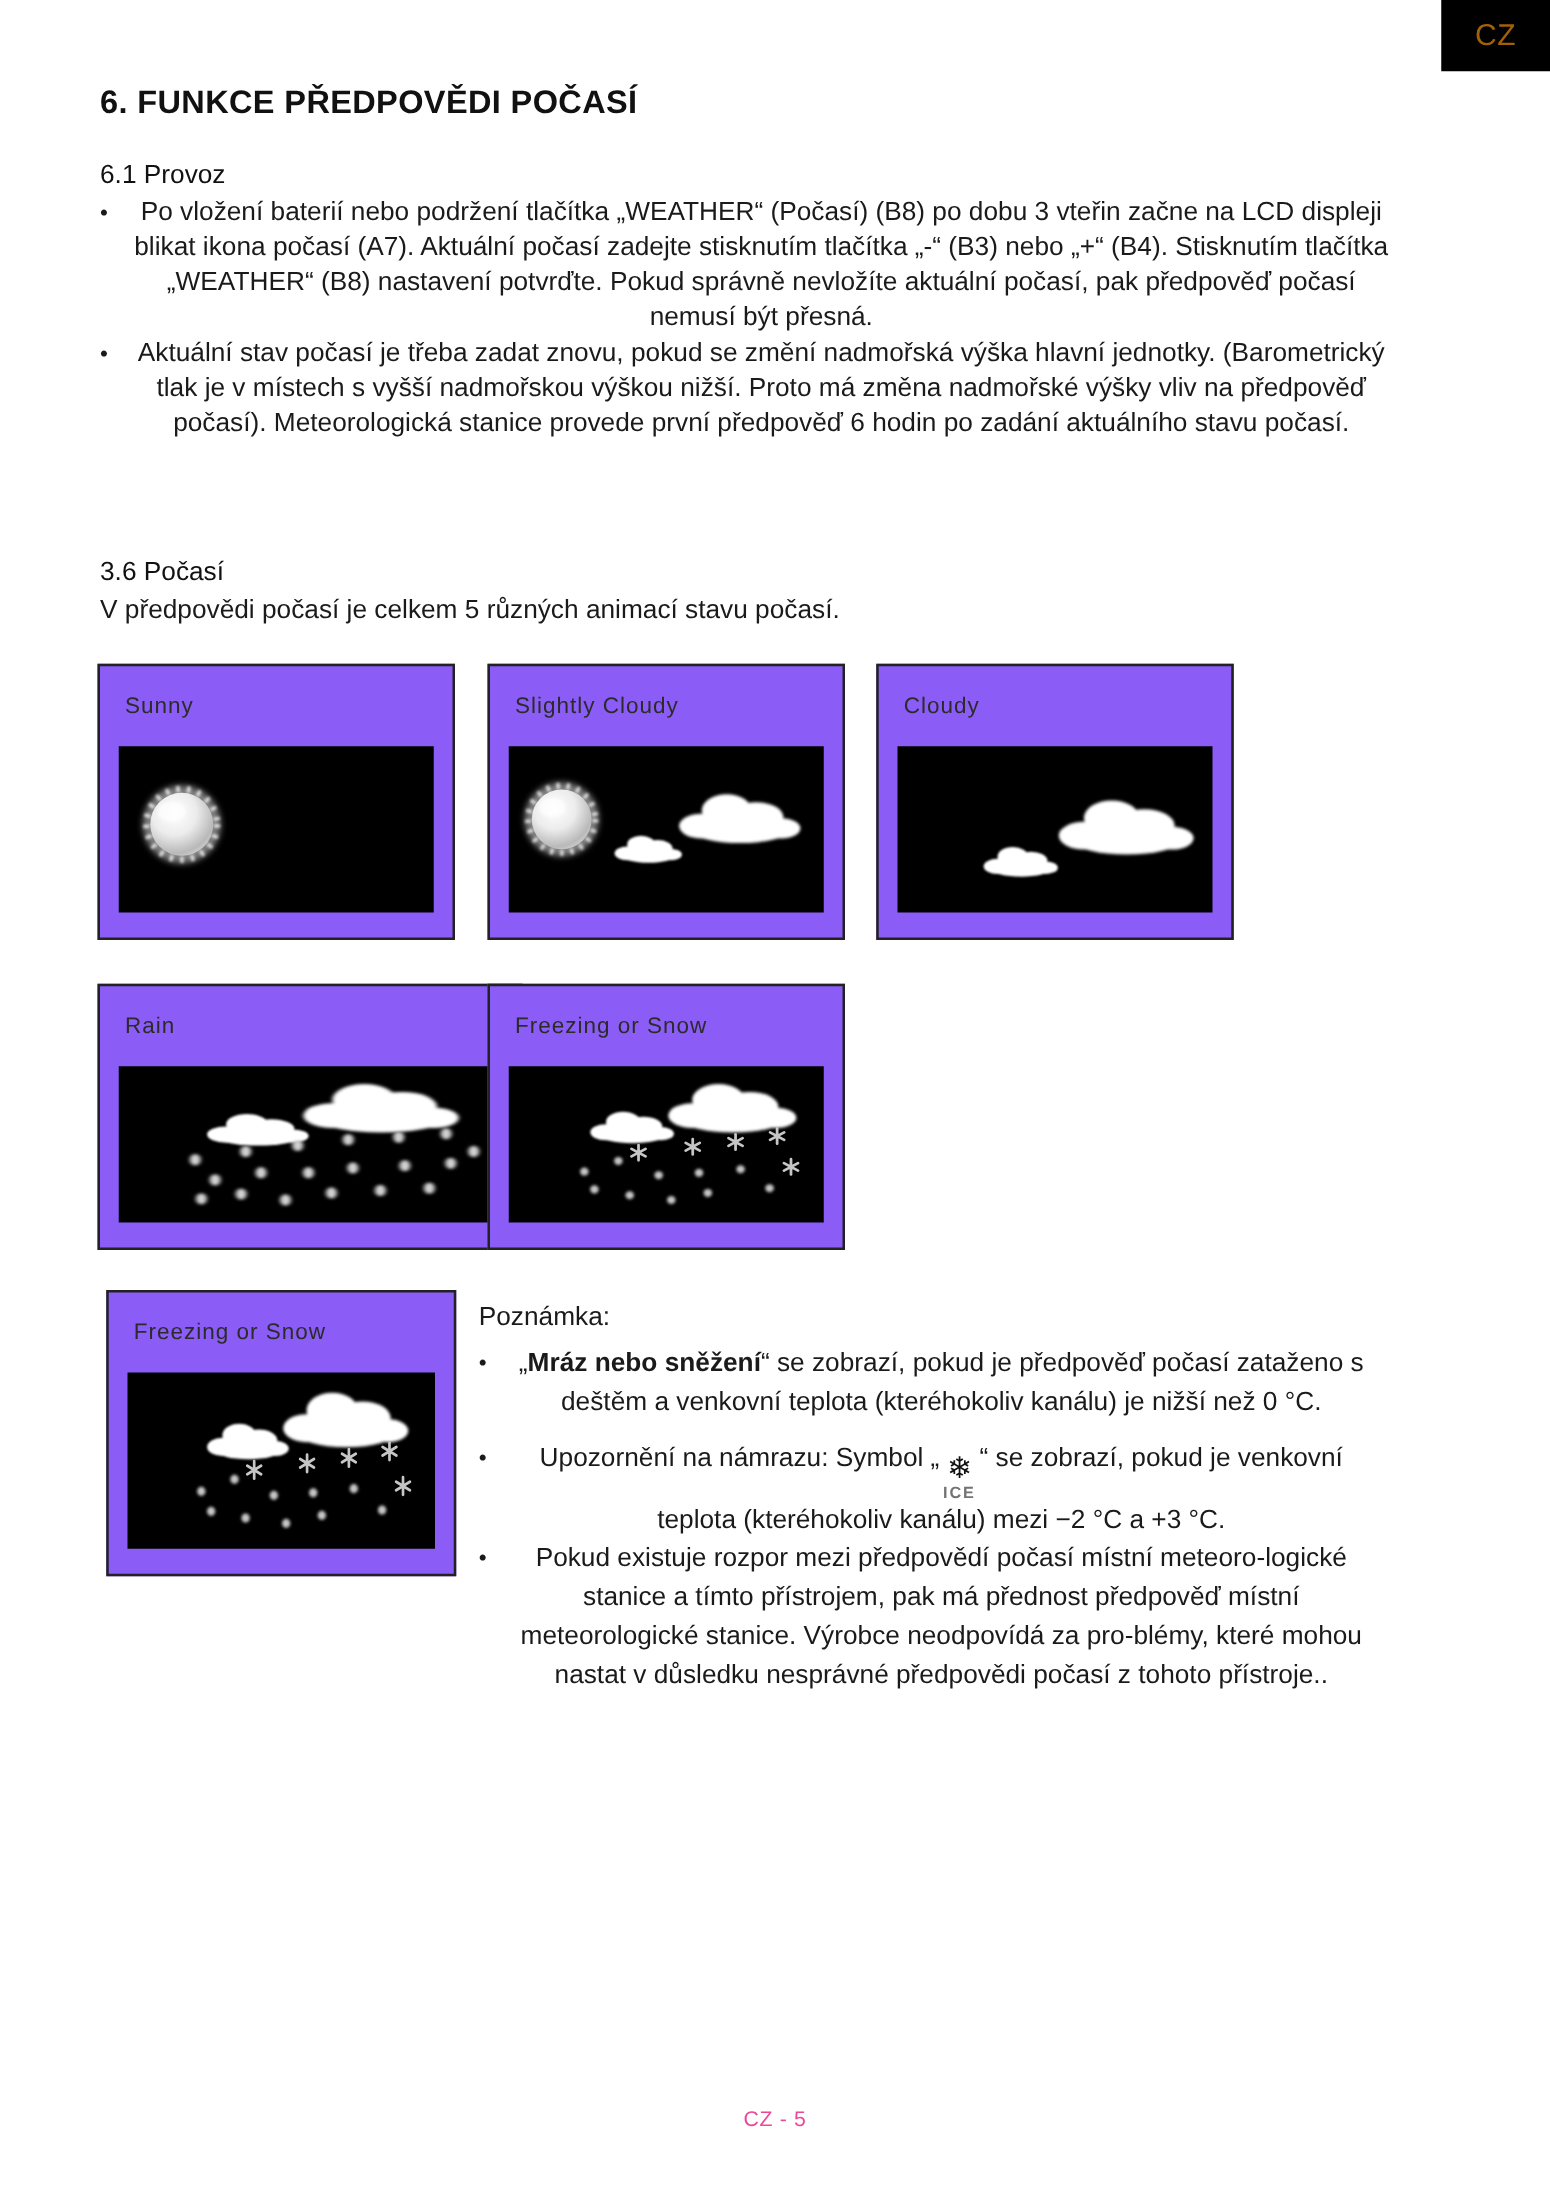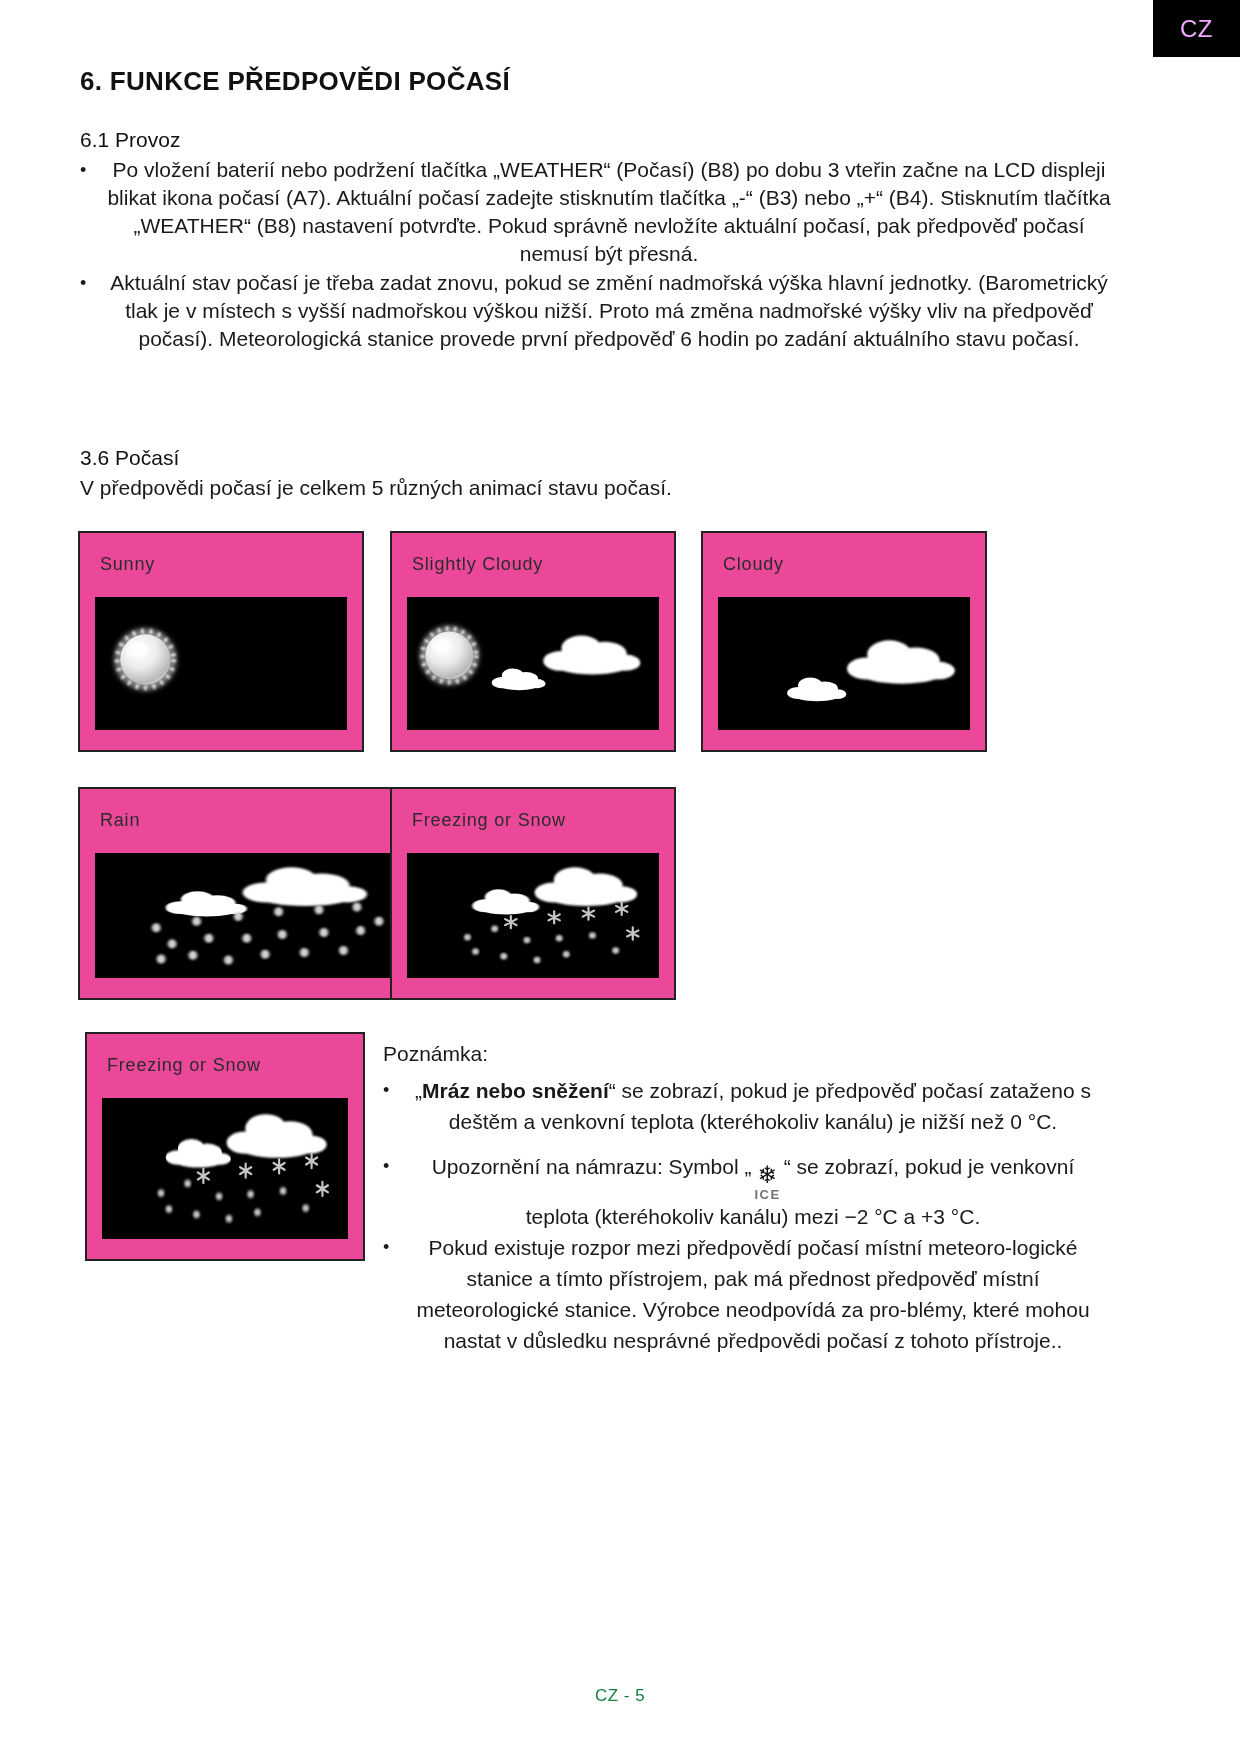--- a/index.html
+++ b/index.html
@@ -6,42 +6,42 @@
   body{
     width:1240px;height:1754px;position:relative;
     font-family:"Liberation Sans",sans-serif;color:#1a1a1a;
     -webkit-font-smoothing:antialiased;
   }
   .page{position:absolute;inset:0;overflow:hidden;}
 
   
   .lang-badge{
     position:absolute;left:1153px;top:0;width:87px;height:57px;
-    background:#000;color:#f0abfc;font-size:24px;letter-spacing:.5px;
+    background:#000;color:#a16207;font-size:24px;letter-spacing:.5px;
     display:flex;align-items:center;justify-content:center;
   }
 
   
   .h1{
     position:absolute;left:80px;top:66px;margin:0;
     font-size:26px;font-weight:bold;letter-spacing:.3px;color:#111;
   }
   .h2{position:absolute;left:80px;margin:0;font-size:21px;font-weight:normal;color:#111;}
   .h2.s61{top:128px;}
   .h2.s62{top:446px;}
 
   .bullets61{position:absolute;left:80px;top:156px;width:1032px;font-size:21px;line-height:28px;}
   .bullet-row{display:flex;margin:0 0 1px 0;}
   .dot{width:26px;flex:0 0 26px;font-size:18px;line-height:28px;}
   .btxt{flex:1;text-align:center;}
 
   .intro62{position:absolute;left:80px;top:474px;font-size:21px;line-height:28px;}
 
   
-  .tile{position:absolute;border:2px solid #222;background:#ec4899;box-sizing:border-box;}
+  .tile{position:absolute;border:2px solid #222;background:#8b5cf6;box-sizing:border-box;}
   .t1{left:78px;top:531px;width:286px;height:221px;}
   .t2{left:390px;top:531px;width:286px;height:221px;}
   .t3{left:701px;top:531px;width:286px;height:221px;}
   .t4{left:78px;top:787px;width:340px;height:213px;}
   .t5{left:390px;top:787px;width:286px;height:213px;}
   .t6{left:85px;top:1032px;width:280px;height:229px;}
   .tile-label{
     position:absolute;left:20px;top:21px;font-size:18px;color:#2b2b2b;letter-spacing:.8px;
   }
   .tile-screen{
@@ -58,21 +58,21 @@
   .note-bold{font-weight:bold;}
   .ice-sym{
     display:inline-flex;flex-direction:column;align-items:center;
     vertical-align:-9px;line-height:1;margin:0 3px;
   }
   .ice-flake{font-family:"DejaVu Sans",sans-serif;font-size:24px;color:#111;line-height:.9;}
   .ice-text{font-weight:bold;font-size:13px;letter-spacing:1.5px;color:#737373;margin-top:1px;}
 
   .footer{
     position:absolute;left:0;right:0;top:1686px;text-align:center;
-    font-size:17px;color:#15803d;letter-spacing:.5px;
+    font-size:17px;color:#ec4899;letter-spacing:.5px;
   }
 </style>
 </head>
 <body>
 
 <svg width="0" height="0" style="position:absolute" aria-hidden="true">
   <defs>
     <radialGradient id="sunGrad" cx="38%" cy="32%" r="78%">
       <stop offset="0%" stop-color="#ffffff"></stop>
       <stop offset="45%" stop-color="#ececec"></stop>

